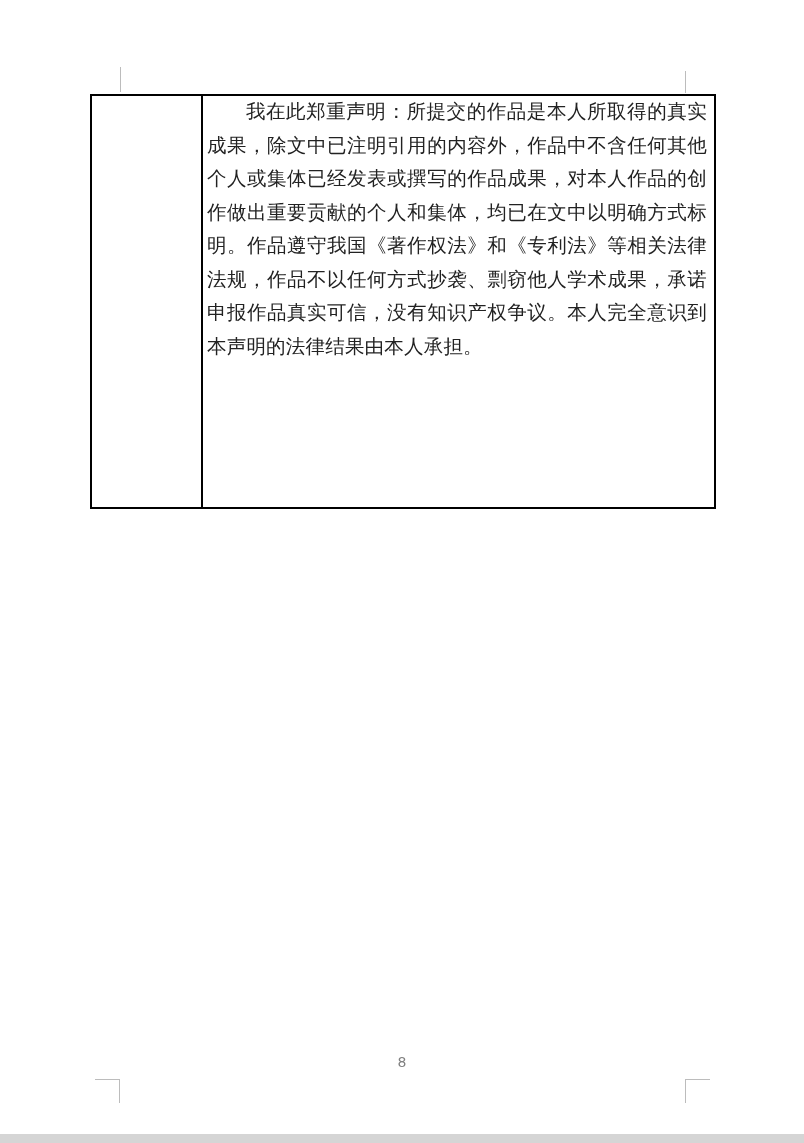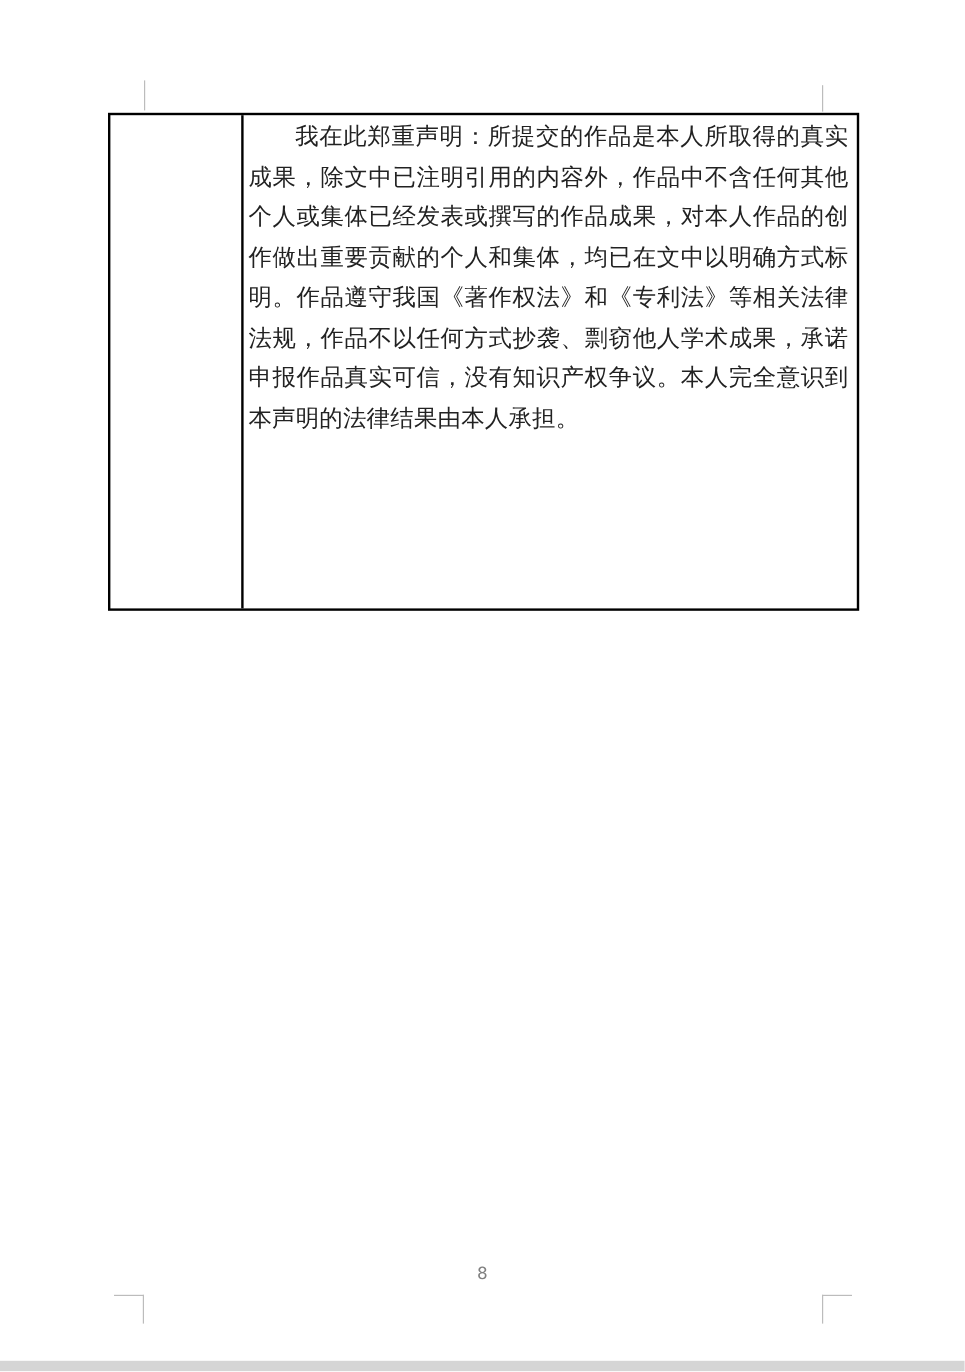--- a/index.html
+++ b/index.html
@@ -50,20 +50,21 @@
     display: flex;
     background: #ffffff;
   }
   .cell-left {
     width: 111px;
     border-right: 2px solid #000000;
   }
   .cell-right {
     flex: 1;
     padding: 1px 7px 0 4px;
+    font-family: Liberation Mono, monospace;
   }
   .decl-text {
     font-size: 19.5px;
     line-height: 33.5px;
     color: #222222;
     text-align: justify;
     text-justify: inter-ideograph;
     text-indent: 2em;
     letter-spacing: 0.2px;
   }

